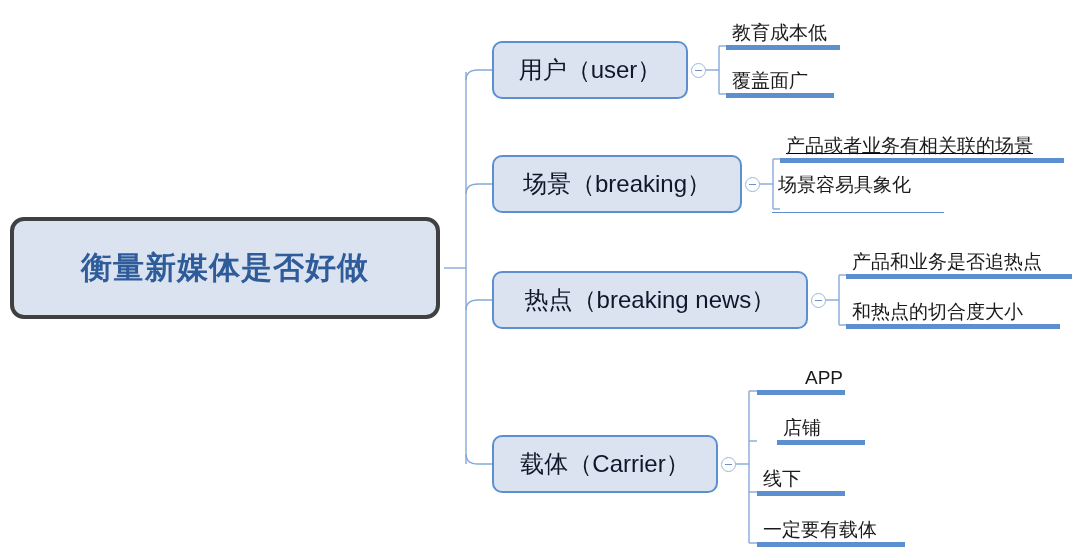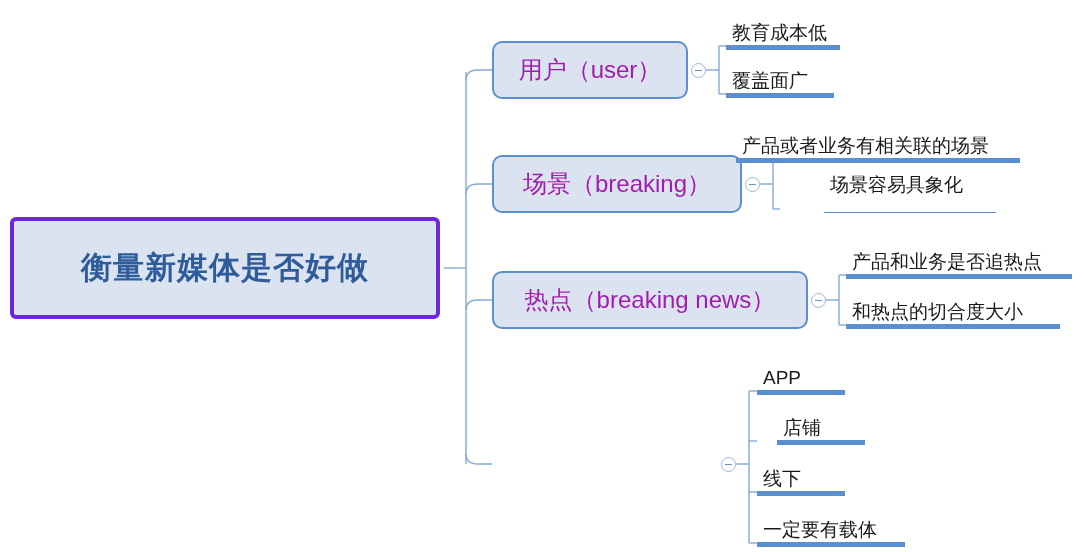--- a/index.html
+++ b/index.html
@@ -22,42 +22,42 @@
     width: 1086px;
     height: 552px;
     pointer-events: none;
   }
 
   
   .root-node {
     position: absolute;
     box-sizing: border-box;
     background: #dce3f0;
-    border: 4px solid #6d28d9;
-    border-radius: 6px;
+    border: 4px solid #404040;
+    border-radius: 14px;
     display: flex;
     align-items: center;
     justify-content: center;
     color: #2e5c9a;
     font-weight: bold;
     letter-spacing: 1px;
     white-space: nowrap;
   }
 
   
   .branch-node {
     position: absolute;
     box-sizing: border-box;
     background: #dce3f0;
     border: 2px solid #5b8fd0;
     border-radius: 10px;
     display: flex;
     align-items: center;
     justify-content: center;
-    color: #a21caf;
+    color: #0f172a;
     white-space: nowrap;
     padding: 0 14px;
   }
 
   
   .leaf-node {
     position: absolute;
     box-sizing: border-box;
     display: flex;
     flex-direction: column;
@@ -154,49 +154,52 @@
   <div class="leaf-node" style="left:726px; top:12px; width:114px; height:38px;">
     <div class="leaf-text" style="font-size:19px;">教育成本低</div>
     <div class="leaf-underline"></div>
   </div>
 
   <div class="branch-node" style="left:492px; top:155px; width:250px; height:58px; font-size:24px;">
     <span>场景（breaking）</span>
   </div>
   <div class="toggle" style="left:745px; top:177px;"></div>
 
-  <div class="leaf-node" style="left:736px; top:125px; width:284px; height:38px;">
+  <div class="leaf-node" style="left:780px; top:125px; width:284px; height:38px;text-decoration:underline;">
     <div class="leaf-text" style="font-size:19px;">产品或者业务有相关联的场景</div>
     <div class="leaf-underline"></div>
   </div>
 
-  <div class="leaf-node" style="left:824px; top:175px; width:172px; height:38px;gap:15px;">
+  <div class="leaf-node" style="left:772px; top:175px; width:172px; height:38px;gap:15px;">
     <div class="leaf-text" style="font-size:19px;">场景容易具象化</div>
     <div class="leaf-underline"></div>
   </div>
 
   <div class="branch-node" style="left:492px; top:271px; width:316px; height:58px; font-size:24px;">
     <span>热点（breaking news）</span>
   </div>
   <div class="toggle" style="left:811px; top:293px;"></div>
 
   <div class="leaf-node" style="left:846px; top:241px; width:226px; height:38px;">
     <div class="leaf-text" style="font-size:19px;">产品和业务是否追热点</div>
     <div class="leaf-underline"></div>
   </div>
 
   <div class="leaf-node" style="left:846px; top:291px; width:214px; height:38px;">
     <div class="leaf-text" style="font-size:19px;">和热点的切合度大小</div>
     <div class="leaf-underline"></div>
   </div>
 
+  <div class="branch-node" style="left:492px; top:435px; width:226px; height:58px; font-size:24px;">
+    <span>载体（Carrier）</span>
+  </div>
   <div class="toggle" style="left:721px; top:457px;"></div>
 
   <div class="leaf-node" style="left:757px; top:357px; width:88px; height:38px;">
-    <div class="leaf-text" style="font-size:19px;">APP</div>
+    <div class="leaf-text" style="font-size:19px;text-align:right;">APP</div>
     <div class="leaf-underline"></div>
   </div>
 
   <div class="leaf-node" style="left:757px; top:407px; width:88px; height:38px;margin-left:20px;">
     <div class="leaf-text" style="font-size:19px;">店铺</div>
     <div class="leaf-underline"></div>
   </div>
 
   <div class="leaf-node" style="left:757px; top:458px; width:88px; height:38px;">
     <div class="leaf-text" style="font-size:19px;">线下</div>

